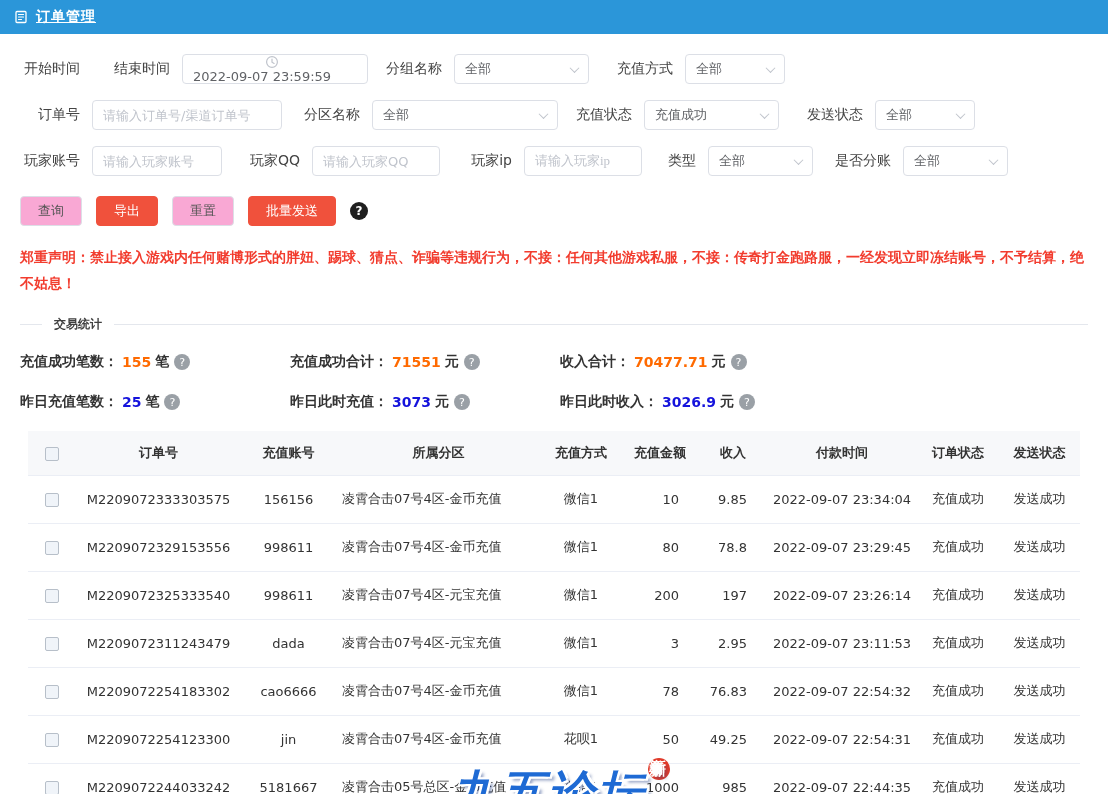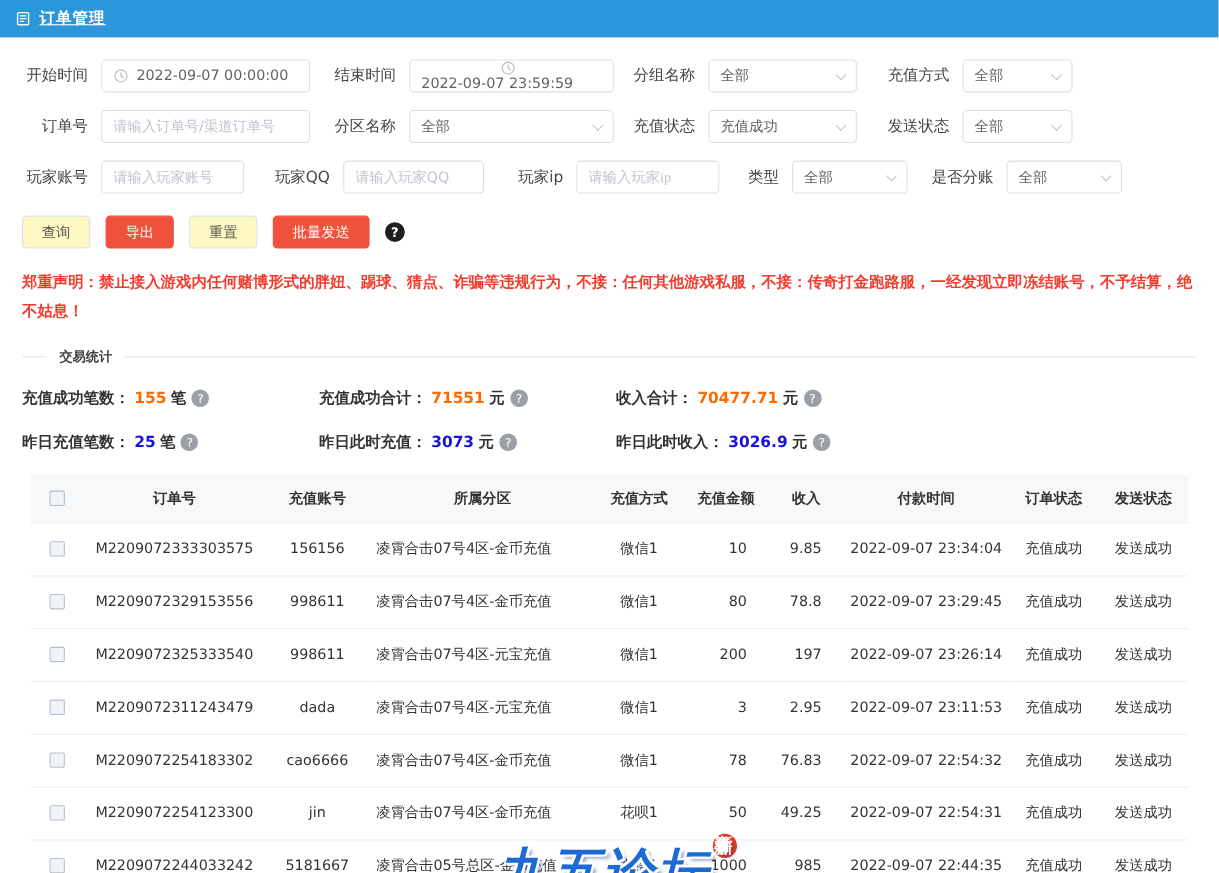--- a/index.html
+++ b/index.html
@@ -22,21 +22,21 @@
   .control input::placeholder { color:#c0c4cc; }
   .select { justify-content:space-between; cursor:pointer;gap:19px; }
   .sel-val { color:#606266; }
   .chevron { width:7px; height:7px; border-right:1.5px solid #c0c4cc; border-bottom:1.5px solid #c0c4cc;
              transform:rotate(45deg) translate(-1px,-1px); margin-left:10px; flex:none; }
   .clock { margin-right:7px; flex:none; display:inline-flex; }
 
   
   .btn-row { display:flex; align-items:center; padding:4px 20px 0 20px; }
   .btn { height:30px; padding:0 17px; border-radius:4px; font-size:13px; border:1px solid #dcdfe6;
-         background:#fef9c3; color:#555; margin-right:14px; cursor:pointer; font-family:inherit; }
+         background:#f9a8d4; color:#555; margin-right:14px; cursor:pointer; font-family:inherit; }
   .btn.danger { background:#f0513c; border-color:#f0513c; color:#fff; }
   .help-dark { width:18px; height:18px; border-radius:50%; background:#1f1f1f; color:#fff;
                display:inline-flex; align-items:center; justify-content:center; font-size:12px;
                font-weight:bold; cursor:pointer; }
 
   
   .notice { margin:18px 20px 0 20px; font-size:14px; font-weight:bold; line-height:26px; }
 
   
   .section { display:flex; align-items:center; margin:20px 20px 0 20px; }
@@ -89,29 +89,20 @@
         </svg>
     </span>
     <span class="title">订单管理</span>
   </div>
 
   <div class="filters">
 
     <div class="f-row">
       <div class="f-item">
         <span class="f-label" style="width:60px;">开始时间</span>
-        <div class="control" style="width:190px;">
-          <span class="clock">
-              <svg width="14" height="14" viewBox="0 0 14 14">
-                <circle cx="7" cy="7" r="5.4" fill="none" stroke="#c0c4cc" stroke-width="1.2"></circle>
-                <path d="M7 4v3.2l2.1 1.2" fill="none" stroke="#c0c4cc" stroke-width="1.2" stroke-linecap="round"></path>
-              </svg>
-            </span>
-          <input value="2022-09-07 00:00:00" style="">
-        </div>
       </div>
       <div class="f-item" style="margin-left:18px;">
         <span class="f-label" style="width:60px;">结束时间</span>
         <div class="control" style="width:186px;flex-direction:column;">
           <span class="clock">
               <svg width="14" height="14" viewBox="0 0 14 14">
                 <circle cx="7" cy="7" r="5.4" fill="none" stroke="#c0c4cc" stroke-width="1.2"></circle>
                 <path d="M7 4v3.2l2.1 1.2" fill="none" stroke="#c0c4cc" stroke-width="1.2" stroke-linecap="round"></path>
               </svg>
             </span>
@@ -172,21 +163,21 @@
         </div>
       </div>
       <div class="f-item" style="margin-left:26px;">
         <span class="f-label" style="width:52px;">玩家QQ</span>
         <div class="control" style="width:128px;">
           <input placeholder="请输入玩家QQ" style="">
         </div>
       </div>
       <div class="f-item" style="margin-left:26px;">
         <span class="f-label" style="width:46px;">玩家ip</span>
-        <div class="control" style="width:130px;font-family:Liberation Serif, serif;">
+        <div class="control" style="width:118px;font-family:Liberation Serif, serif;">
           <input placeholder="请输入玩家ip" style="">
         </div>
       </div>
       <div class="f-item" style="margin-left:22px;">
         <span class="f-label" style="width:32px;">类型</span>
         <div class="control select" style="width:105px;">
           <span class="sel-val">全部</span>
           <span class="chevron"></span>
         </div>
       </div>

